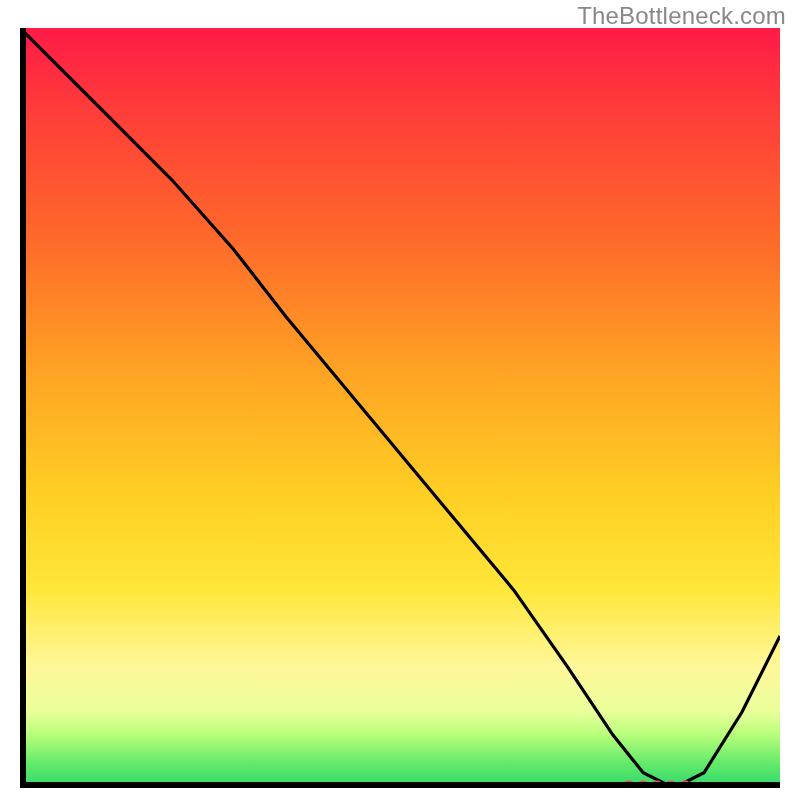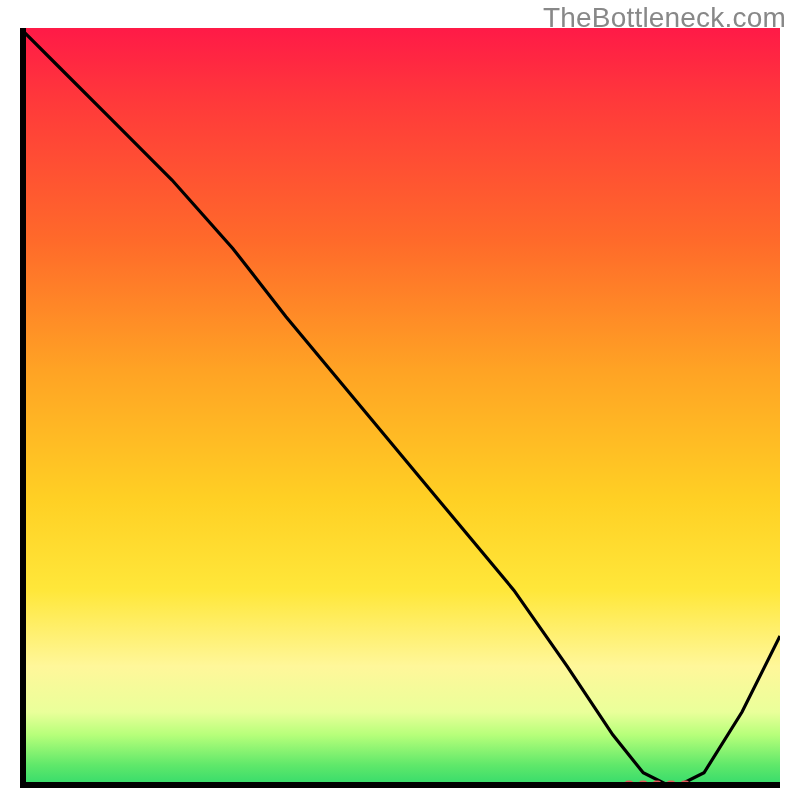--- a/index.html
+++ b/index.html
@@ -12,21 +12,21 @@
   }
   .page {
     width: 800px;
     height: 800px;
     position: relative;
   }
   .attribution {
     position: absolute;
     top: 2px;
     right: 14px;
-    font-size: 28px;
+    font-size: 24px;
     color: #888888;
     letter-spacing: 0.2px;
   }
   .plot-frame {
     position: absolute;
     left: 20px;
     top: 28px;
     width: 760px;
     height: 760px;
     box-sizing: border-box;

